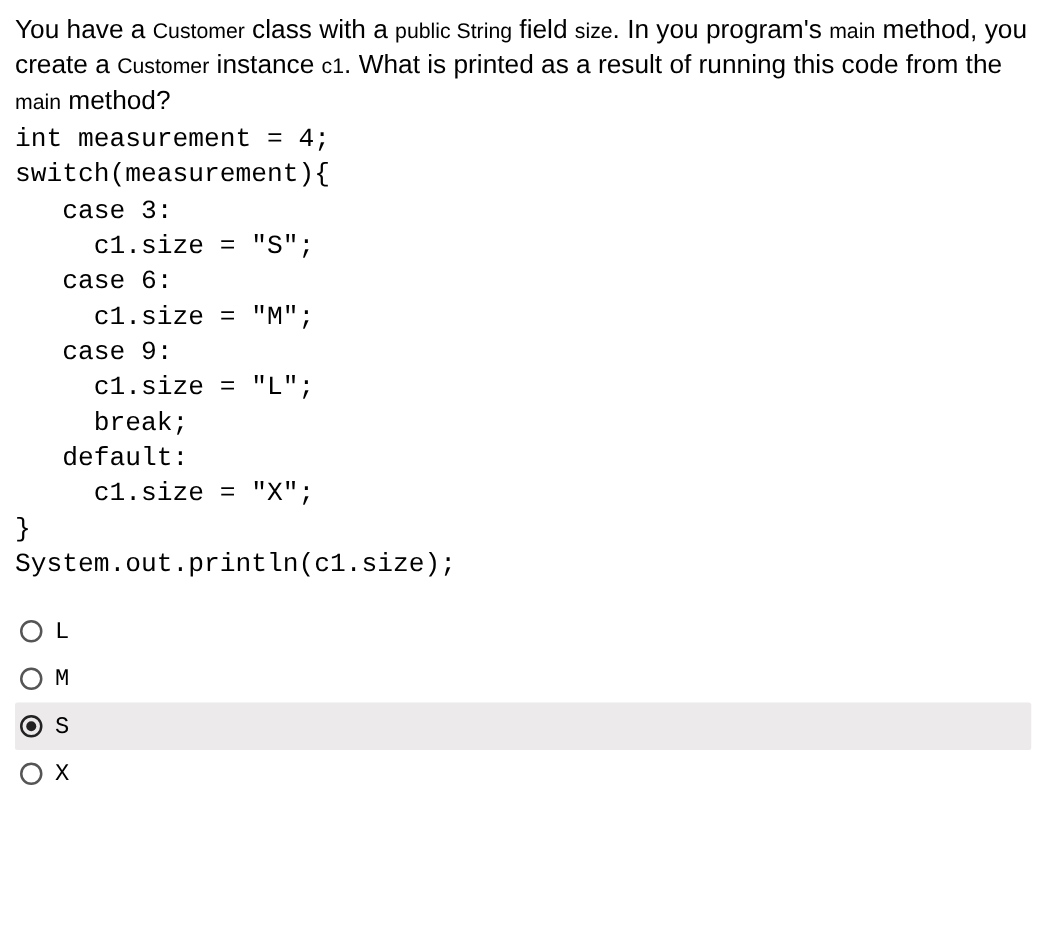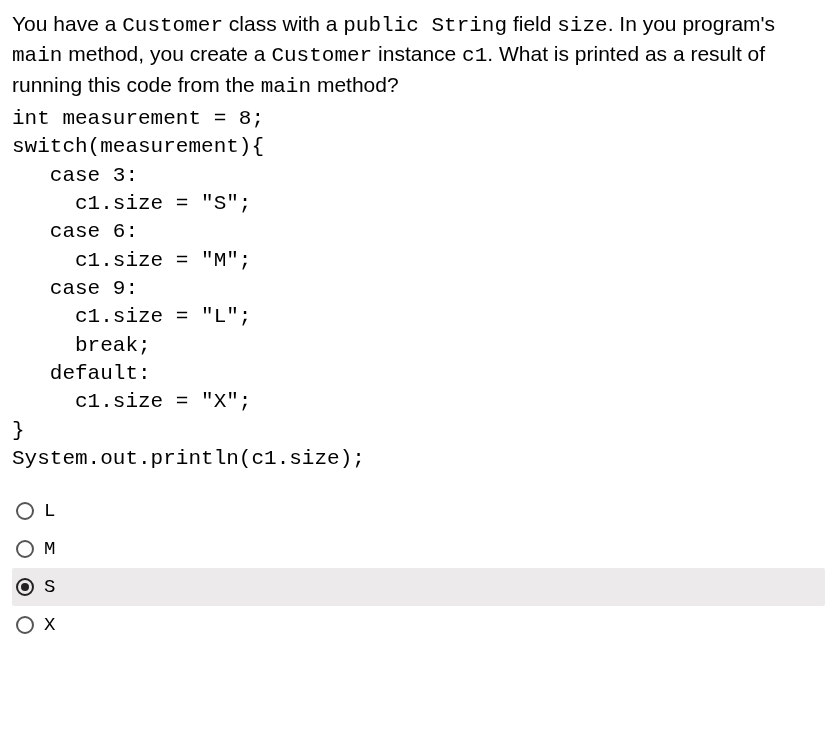--- a/index.html
+++ b/index.html
@@ -13,22 +13,22 @@
       color: #000;
       background: #fff;
       padding: 10px 12px;
       width: 837px;
     }
     .question-text {
       line-height: 1.35;
       margin-bottom: 4px;
     }
     .question-text .mono {
-      font-family: Liberation Mono, monospace;
-      font-size: 21px;
+      font-family: Liberation Sans, sans-serif;
+      font-size: 17px;
     }
     .code-block {
       font-family: 'Courier New', Courier, monospace;
       font-size: 21px;
       line-height: 1.35;
       white-space: pre;
       margin-bottom: 18px;
     }
     .options {
       display: flex;
@@ -69,21 +69,21 @@
     .option-label {
       font-family: 'Courier New', Courier, monospace;
       font-size: 19px;
     }
   </style>
 </head>
 <body>
 
 <div class="question-text"><span>You have a </span><span class="mono">Customer</span><span> class with a </span><span class="mono">public String</span><span> field </span><span class="mono">size</span><span>. In you program's </span><span class="mono">main</span><span> method, you create a </span><span class="mono">Customer</span><span> instance </span><span class="mono">c1</span><span>. What is printed as a result of running this code from the </span><span class="mono">main</span><span> method?</span></div>
 
-<div class="code-block">int measurement = 8;
+<div class="code-block">int measurement = 4;
 switch(measurement){
    case 3:
      c1.size = "S";
    case 6:
      c1.size = "M";
    case 9:
      c1.size = "L";
      break;
    default:
      c1.size = "X";

